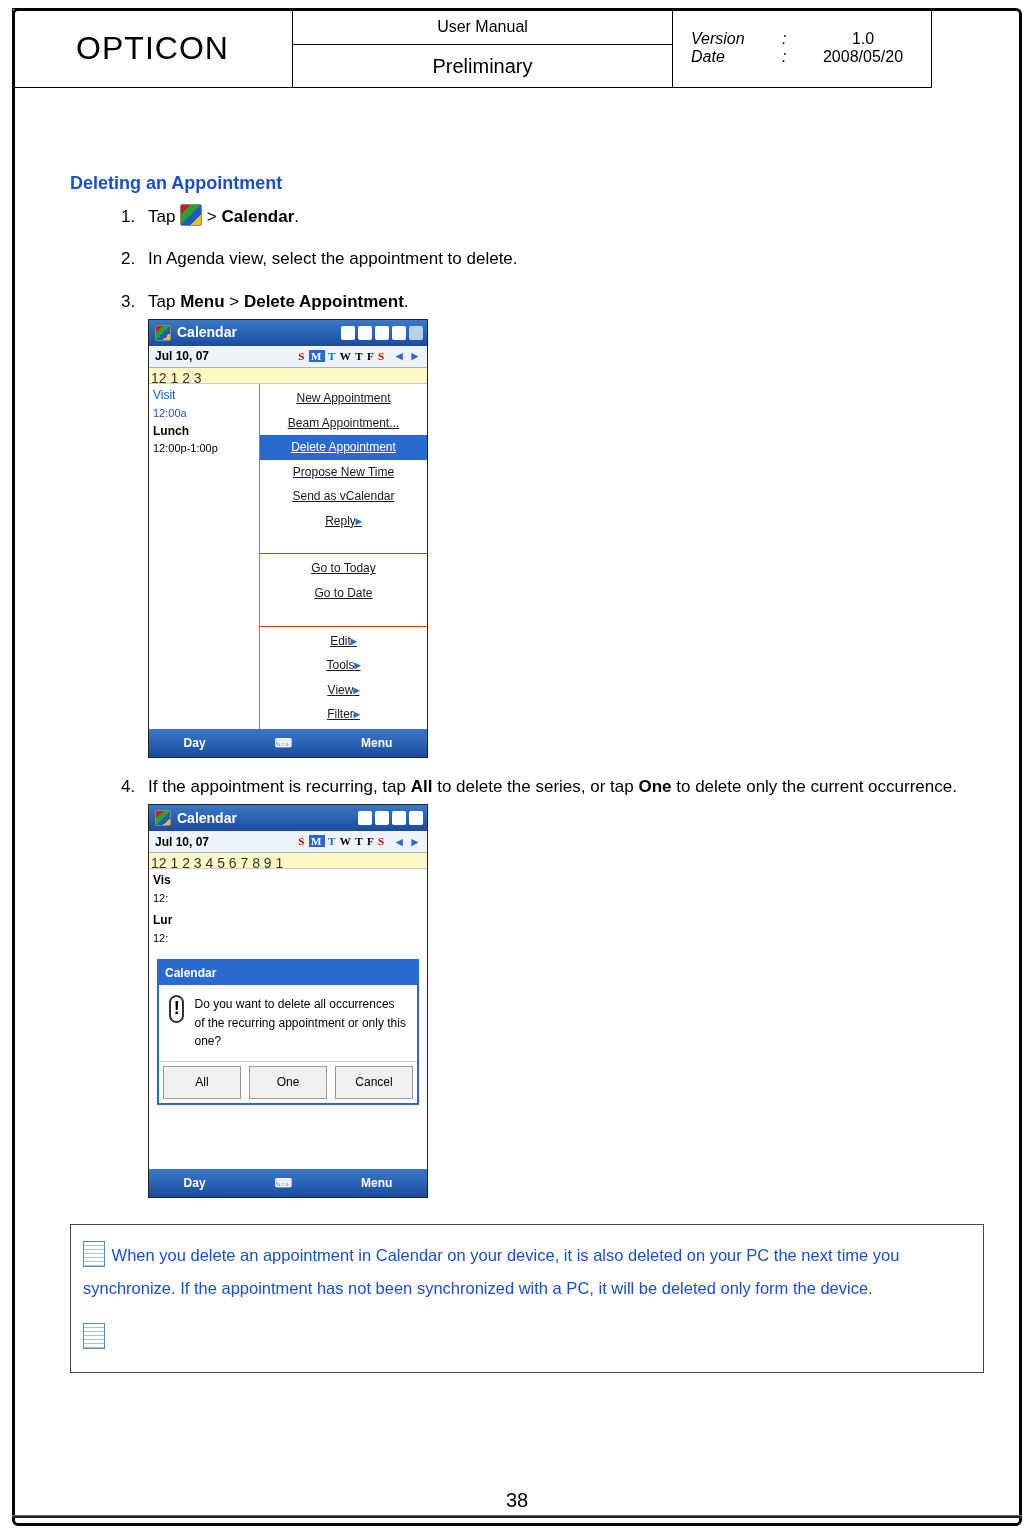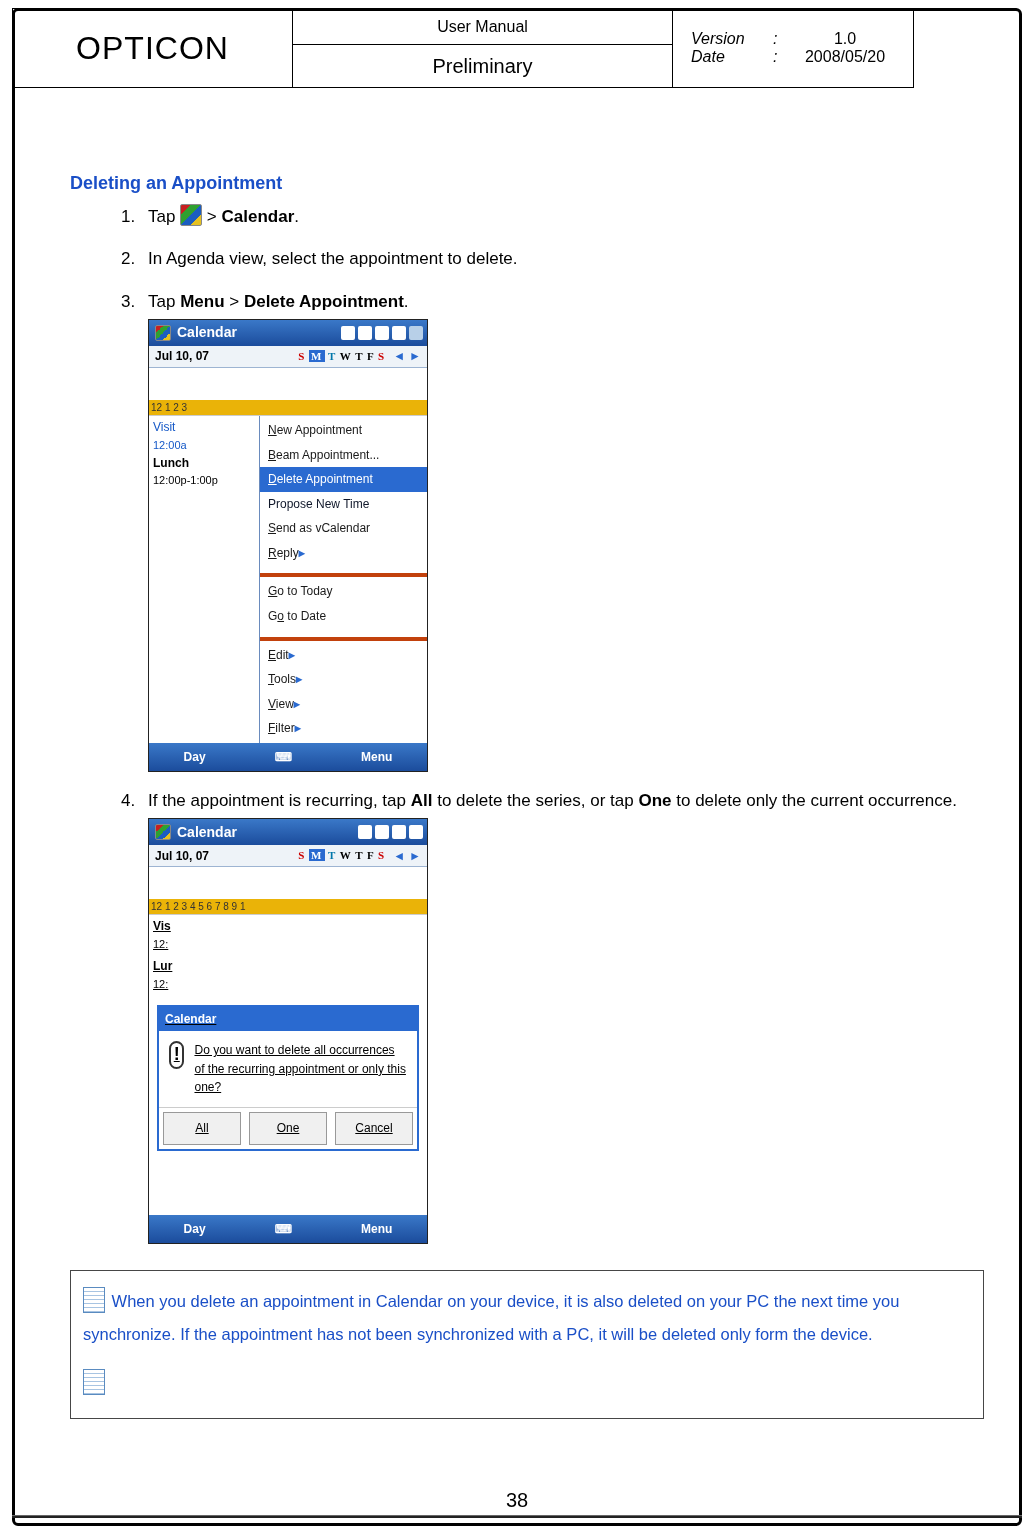--- a/index.html
+++ b/index.html
@@ -30,21 +30,21 @@
       width: 280px;
       text-align: center;
       font-size: 32px;
       letter-spacing: 1px;
     }
     .title-cell {
       width: 380px;
       text-align: center;
     }
     .meta-cell { padding: 4px 18px; font-style: italic; font-size: 16px; }
-    .meta-row { display: flex; gap: 10px; align-items: baseline; }
+    .meta-row { display: flex; gap: 19px; align-items: baseline; }
     .meta-label { width: 72px; }
     .meta-colon { width: 12px; }
     .meta-value { width: 100px; text-align: center; font-style: normal; }
     .bottom-hr {
       position: absolute;
       bottom: 16px; left: 12px; right: 12px;
       height: 3px; background: #222; border-top: 1px solid #666;
     }
     .page-num {
       position: absolute;
@@ -107,45 +107,45 @@
       padding: 0 6px;
       border-bottom: 1px solid #9db4d2;
       background:#eef3f8;
     }
     .ss-date .left { font-weight:bold; font-size:12px; }
     .ss-date .mid { margin-left:auto; font-family:Tahoma; letter-spacing:1px; font-weight:bold; font-size:11px; }
     .ss-date .mid .red { color:#c00; }
     .ss-date .mid .blue { color:#07a; }
     .ss-date .arrows { margin-left:8px; display:flex; gap:4px; }
     .arrow { color:#2a6ad0; font-weight:bold; }
-    .ss-ruler { height:16px; background:#eab308; border-bottom:1px solid #ccc; font-size:10px; padding-left:2px; color:#333;margin-top:32px; }
+    .ss-ruler { height:16px; background:#fef9c3; border-bottom:1px solid #ccc; font-size:14px; padding-left:2px; color:#333; }
     .ss-body { display:flex; min-height:300px; }
     .ss-left { width:110px; padding:2px 4px; }
     .appt-blue { color:#1558c7; font-size:12px; }
     .appt-black { color:#000; font-size:12px; }
     .appt-sub { font-size:11px; }
     .ss-menu {
       flex:1;
       border-left:1px solid #6a8bbd;
       background:#fff;
       padding:2px 0;
     }
-    .mnu { padding:3px 8px; color:#1a1a1a; cursor:default; display:flex; justify-content:flex-start; }
+    .mnu { padding:3px 8px; color:#1a1a1a; cursor:default; display:flex; justify-content:center;text-decoration:underline; }
     .mnu .u { text-decoration: underline; }
-    .mnu.sep-top { border-top:4px solid #c2410c; margin-top:8px; padding-top:5px; }
+    .mnu.sep-top { border-top:1px solid #c2410c; margin-top:20px; padding-top:5px; }
     .mnu.hl { background:#2a6ad0; color:#fff; }
     .mnu.dis { color:#0f172a; }
     .caret { color:#2a6ad0; font-weight:bold; }
     .ss-foot {
       height: 28px;
       background: linear-gradient(#3a78c8,#1b4c9c);
       color:#fff; display:flex; align-items:center; justify-content:space-around;
       font-weight:bold;
     }
-    .ss2 .ss-body { flex-direction:column; min-height:300px;text-decoration:underline; }
+    .ss2 .ss-body { flex-direction:column; min-height:300px; }
     .ss2-row { display:flex; }
     .ss2-row .col { width:50px; padding:2px 4px; }
     .dlg {
       margin: 10px 8px 0 8px;
       border: 2px solid #2a6ad0;
       background:#fff;
     }
     .dlg-title { background:#2a6ad0; color:#fff; font-size:12px; padding:3px 6px; font-weight: bold; }
     .dlg-body { display:flex; padding:10px; gap:10px; font-size:12px; }
     .dlg-ico { width:28px; height:28px; border-radius:14px; border:2px solid #333; display:flex; align-items:center; justify-content:center; font-weight:bold; font-size:18px; }

